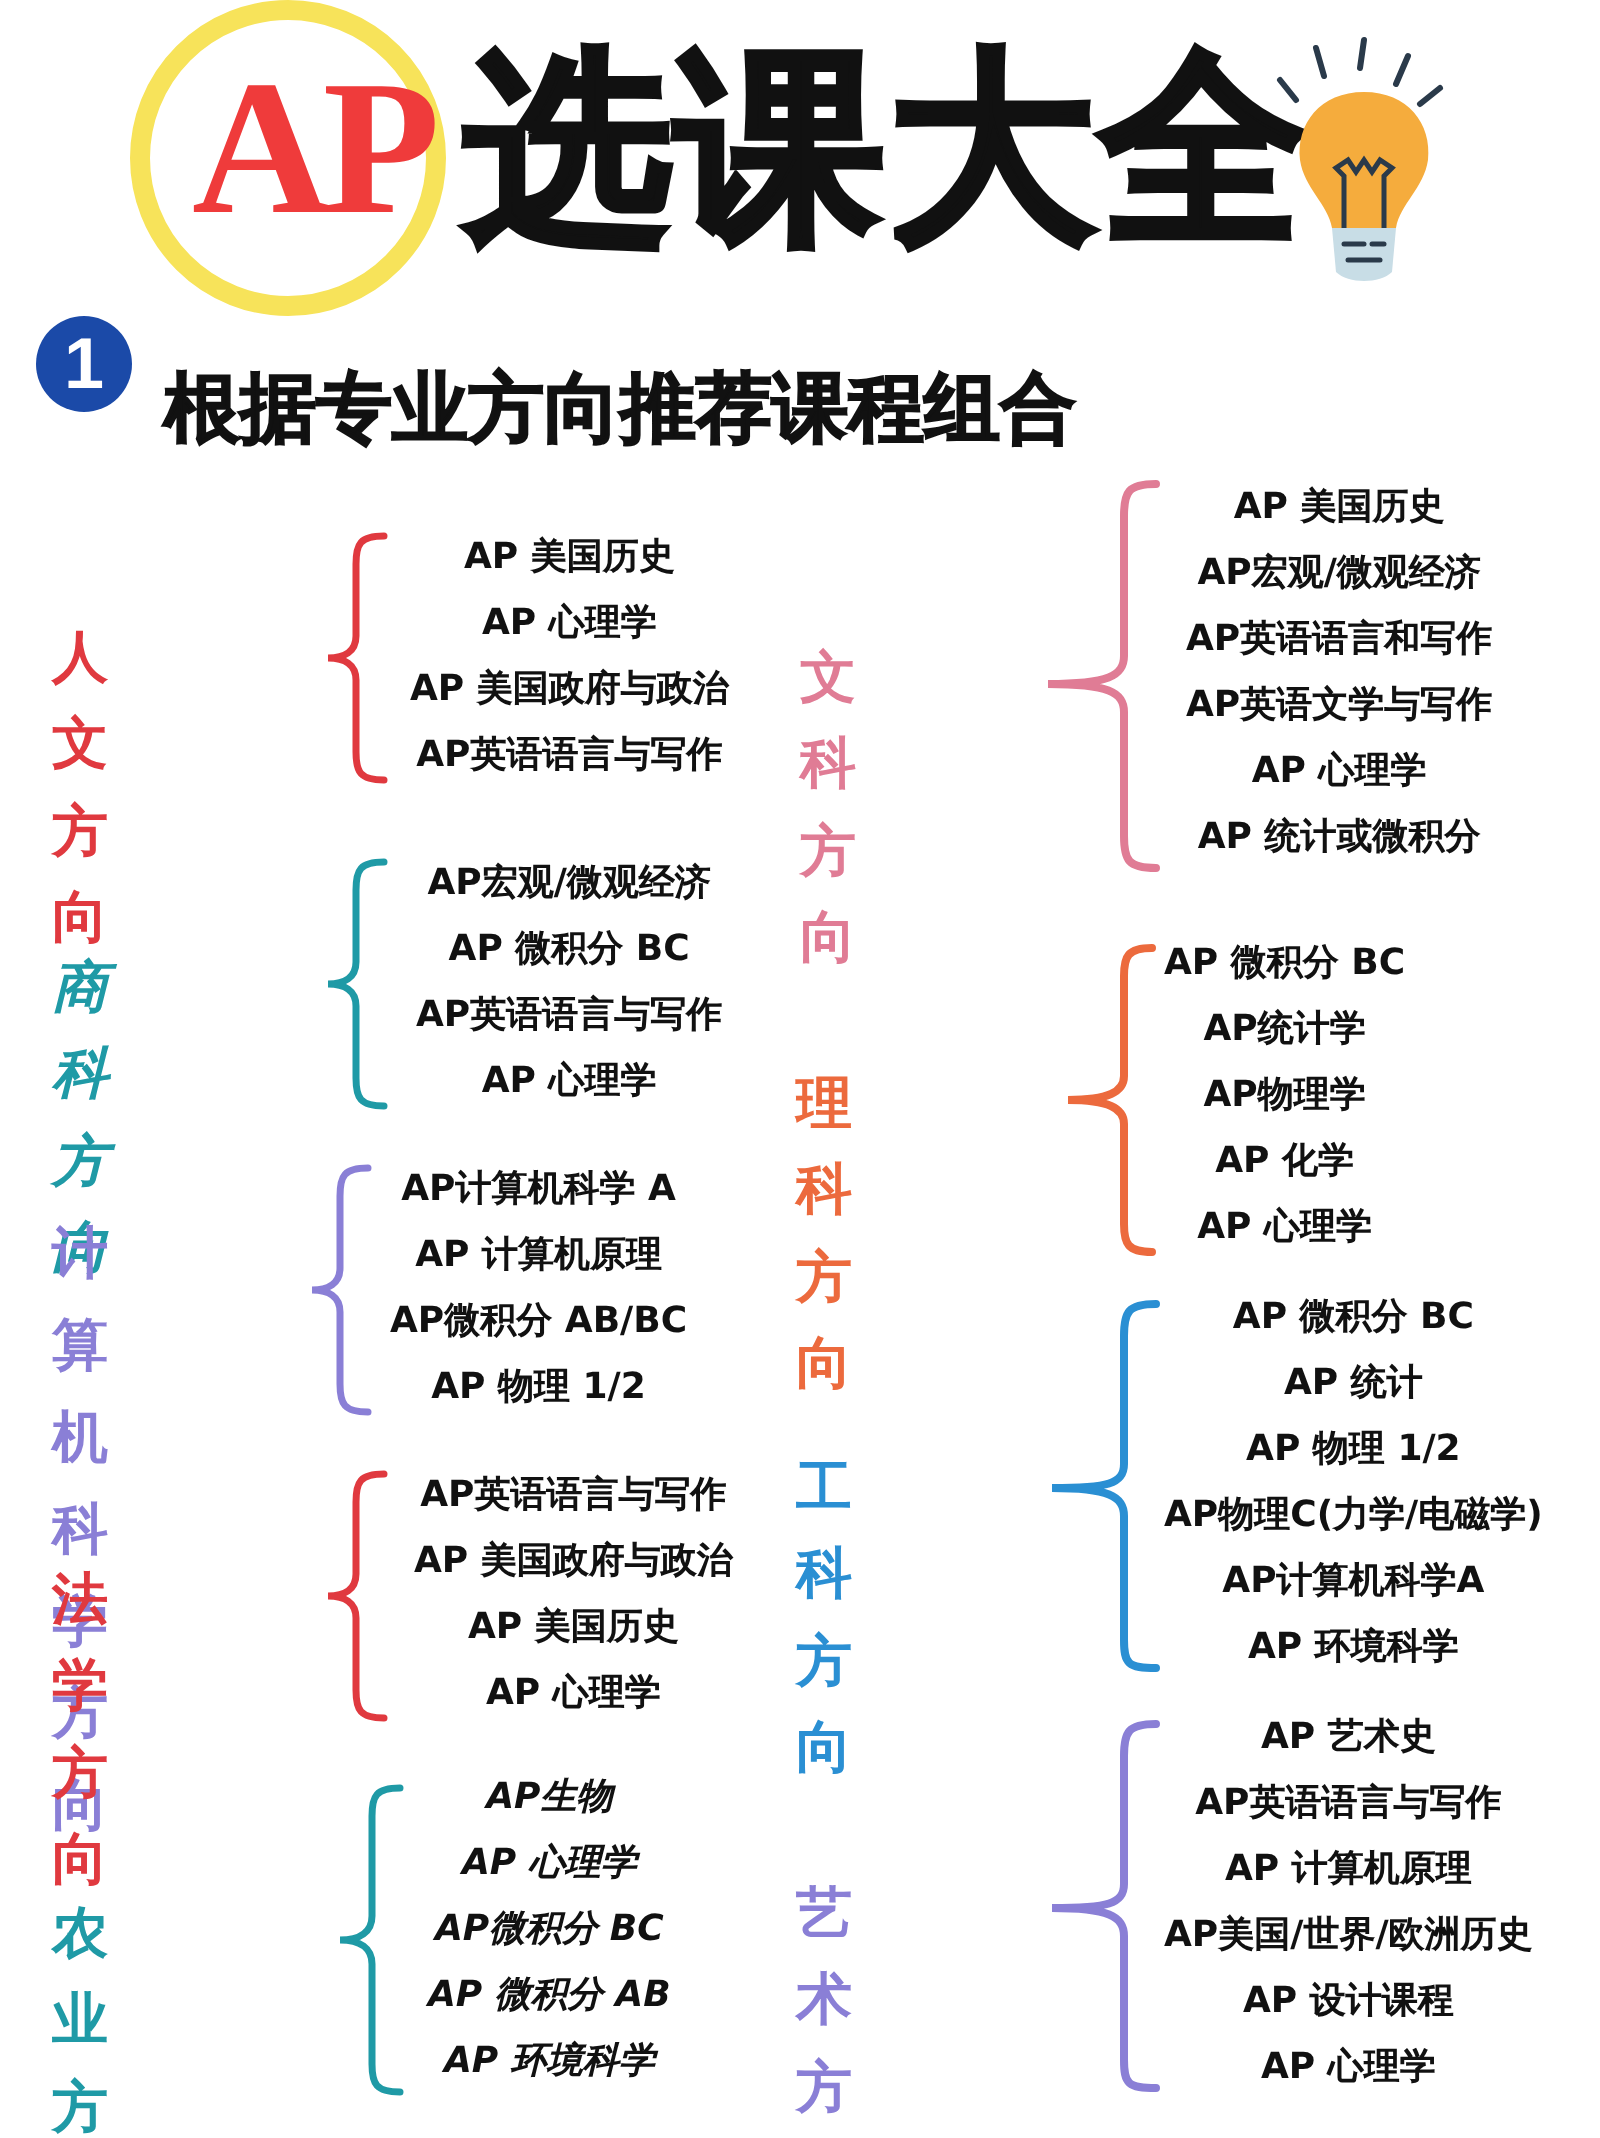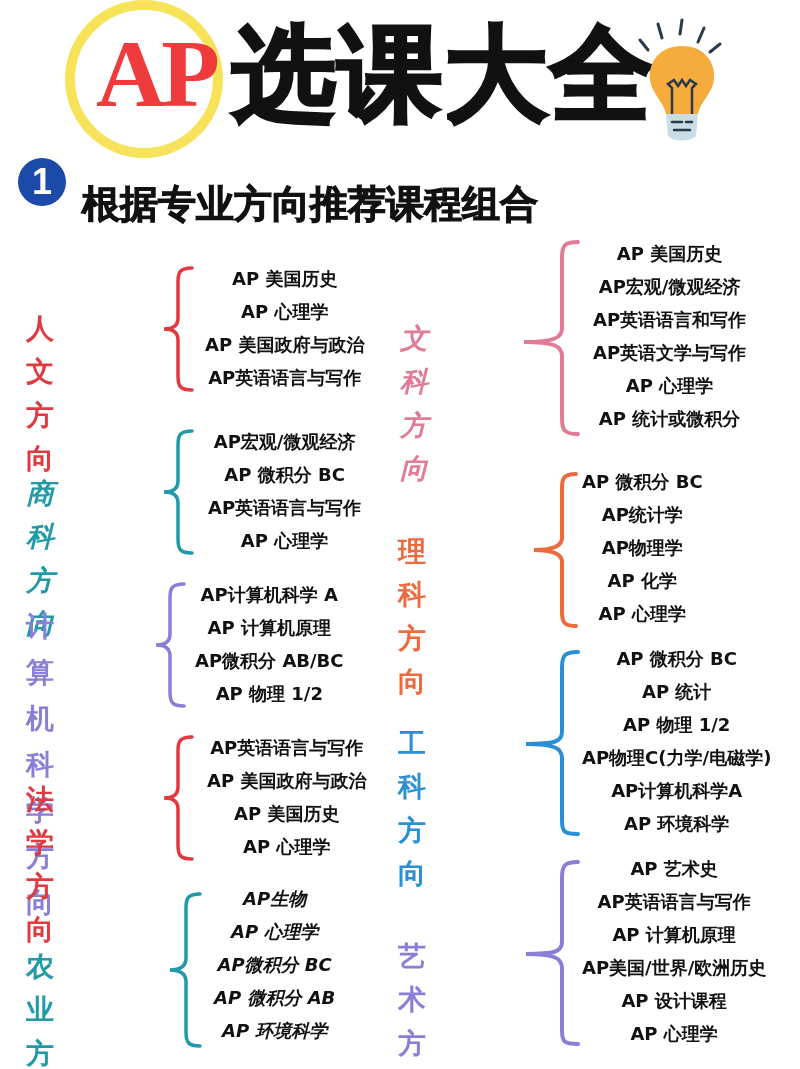--- a/index.html
+++ b/index.html
@@ -114,21 +114,21 @@
   <div class="items" style="left:214px;top:882px;font-style:italic;">
     <div class="item">AP生物</div>
     <div class="item">AP 心理学</div>
     <div class="item">AP微积分 BC</div>
     <div class="item">AP 微积分 AB</div>
     <div class="item">AP 环境科学</div>
   </div>
 </div>
 
 <div class="group">
-  <div class="glabel" style="left:400px;top:317px;color:#e07c95;font-style:italic;">文科方向</div>
+  <div class="glabel" style="left:400px;top:317px;color:#e07c95;">文科方向</div>
   <svg class="brace" style="left:520px;top:238px;" width="64" height="200">
     <path d="M58 4 C44 4 42 8 42 20 L42 90 C42 100 34 104 4 104 C34 104 42 108 42 118 L42 180 C42 192 44 196 58 196" fill="none" stroke="#e07c95" stroke-width="4" stroke-linecap="round"></path>
   </svg>
   <div class="items" style="left:593px;top:237px;">
     <div class="item">AP 美国历史</div>
     <div class="item">AP宏观/微观经济</div>
     <div class="item">AP英语语言和写作</div>
     <div class="item">AP英语文学与写作</div>
     <div class="item">AP 心理学</div>
     <div class="item">AP 统计或微积分</div>

